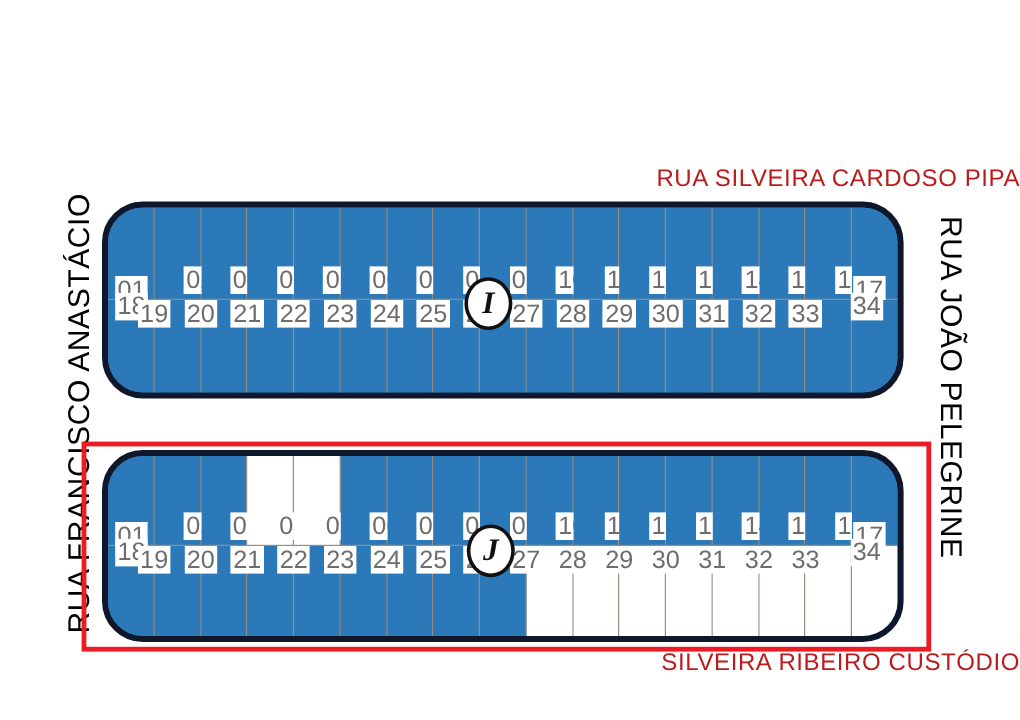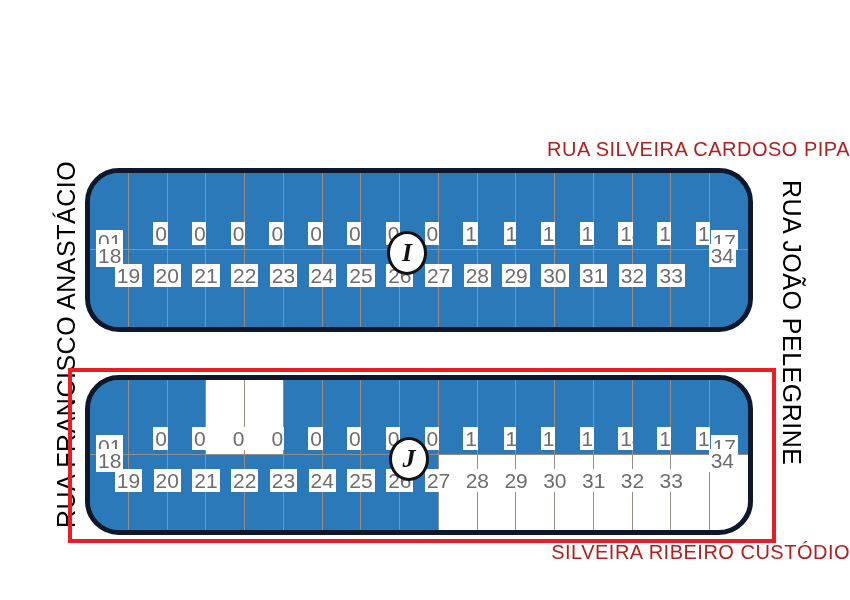--- a/index.html
+++ b/index.html
@@ -116,21 +116,21 @@
   }
   
   .row-top .cell.edge-left .plate {
     left: 6px;
     right: auto;
     bottom: -4px;
   }
 
   
   .row-bot .plate {
-    top: 14px;
+    top: 0;
     left: -14px;
   }
   .row-bot .cell.edge-left .plate {
     left: 6px;
     top: -6px;
   }
   .row-bot .cell.edge-right .plate {
     left: auto;
     right: 12px;
     top: -6px;

